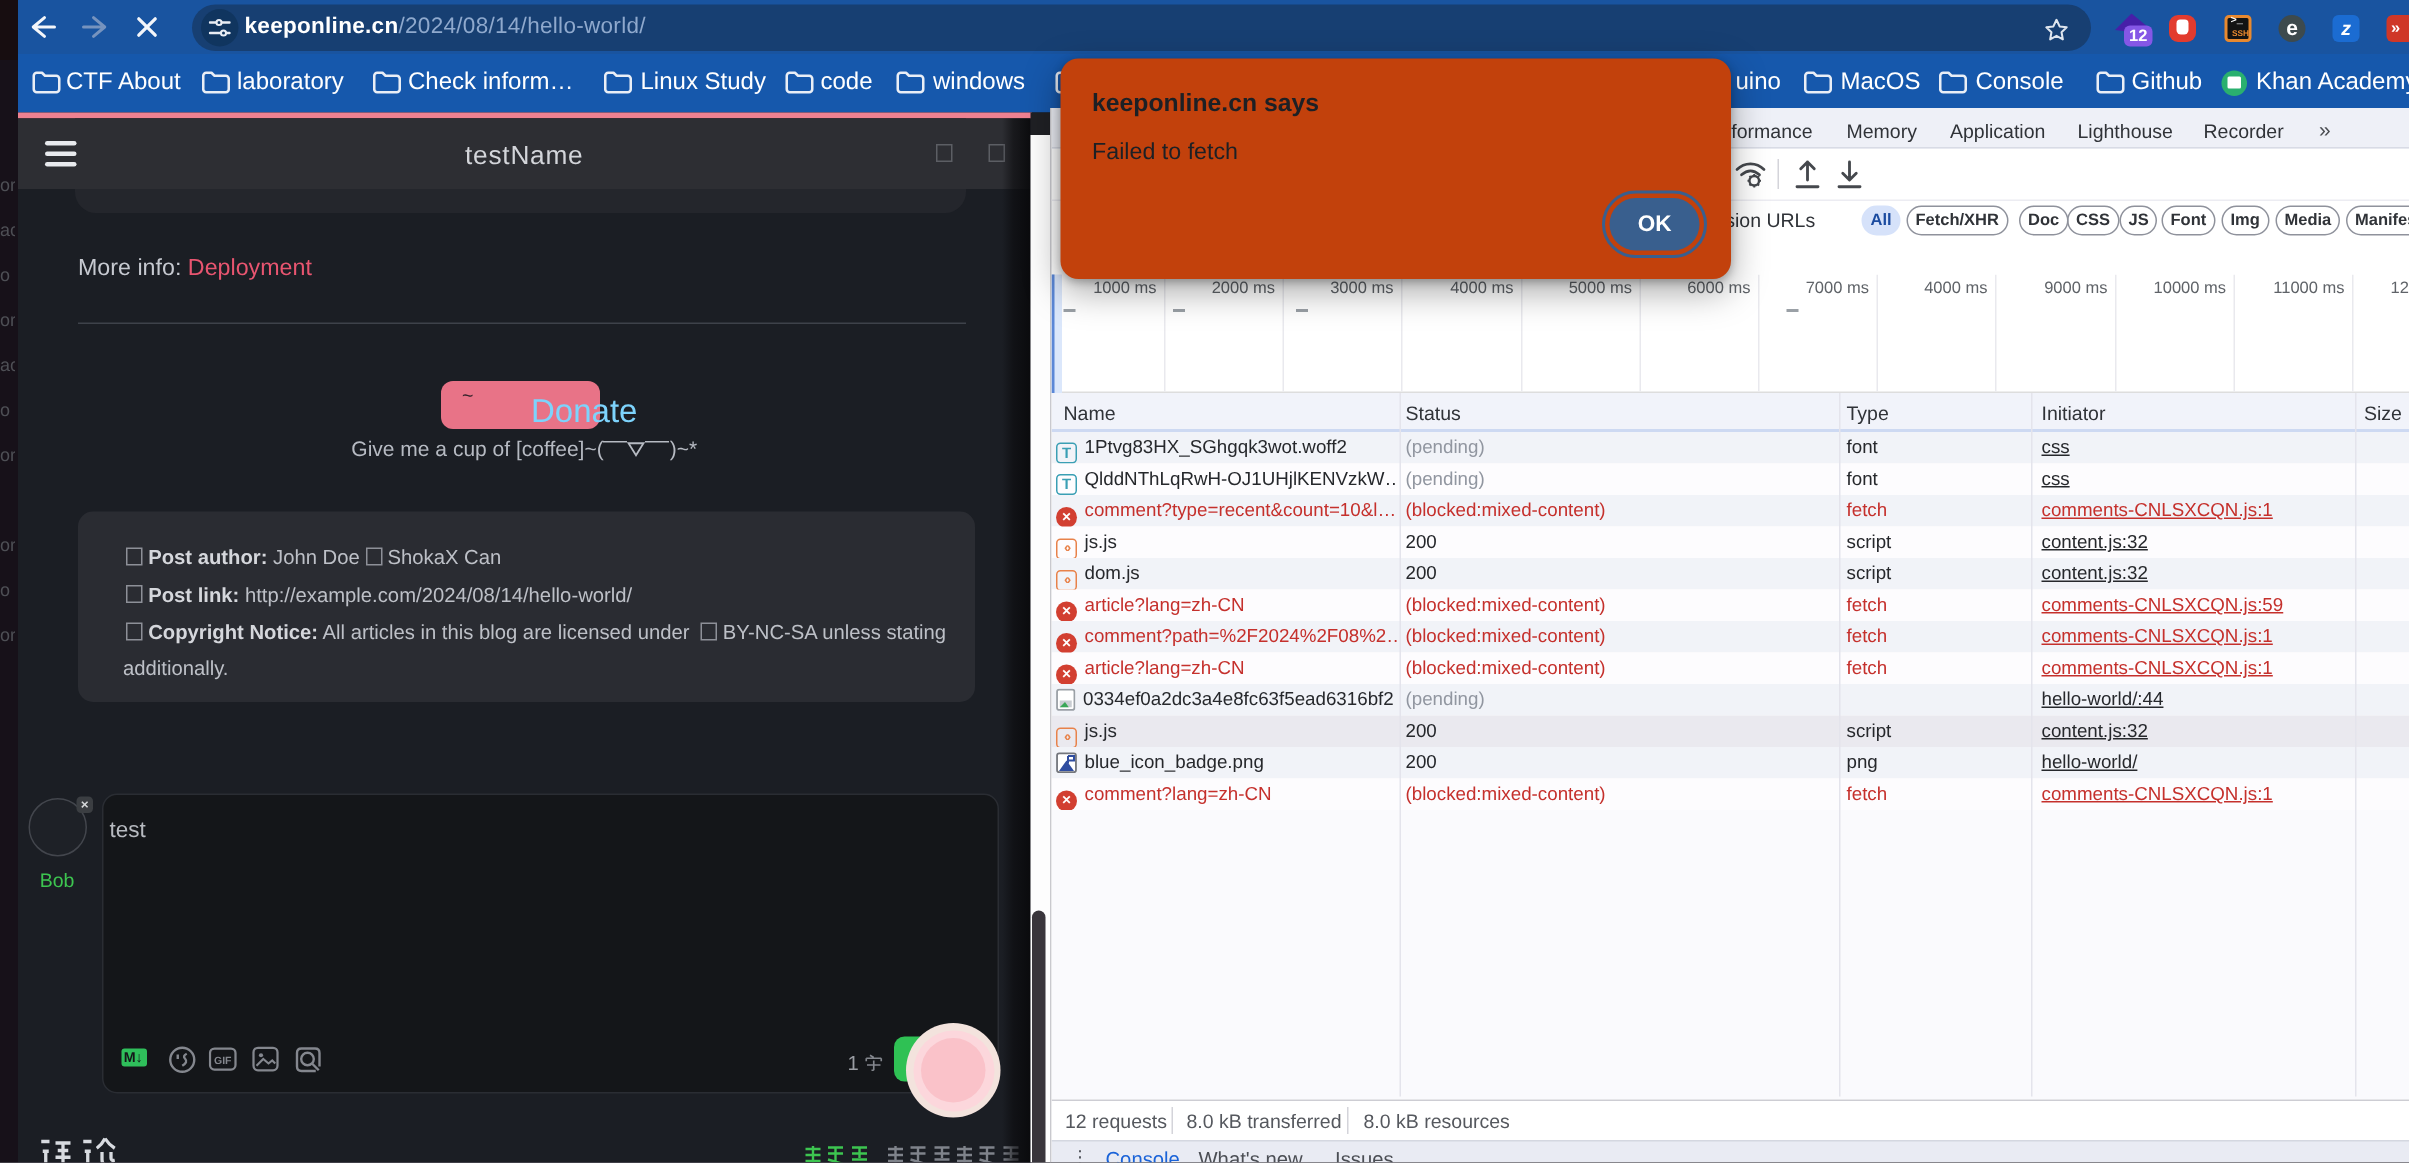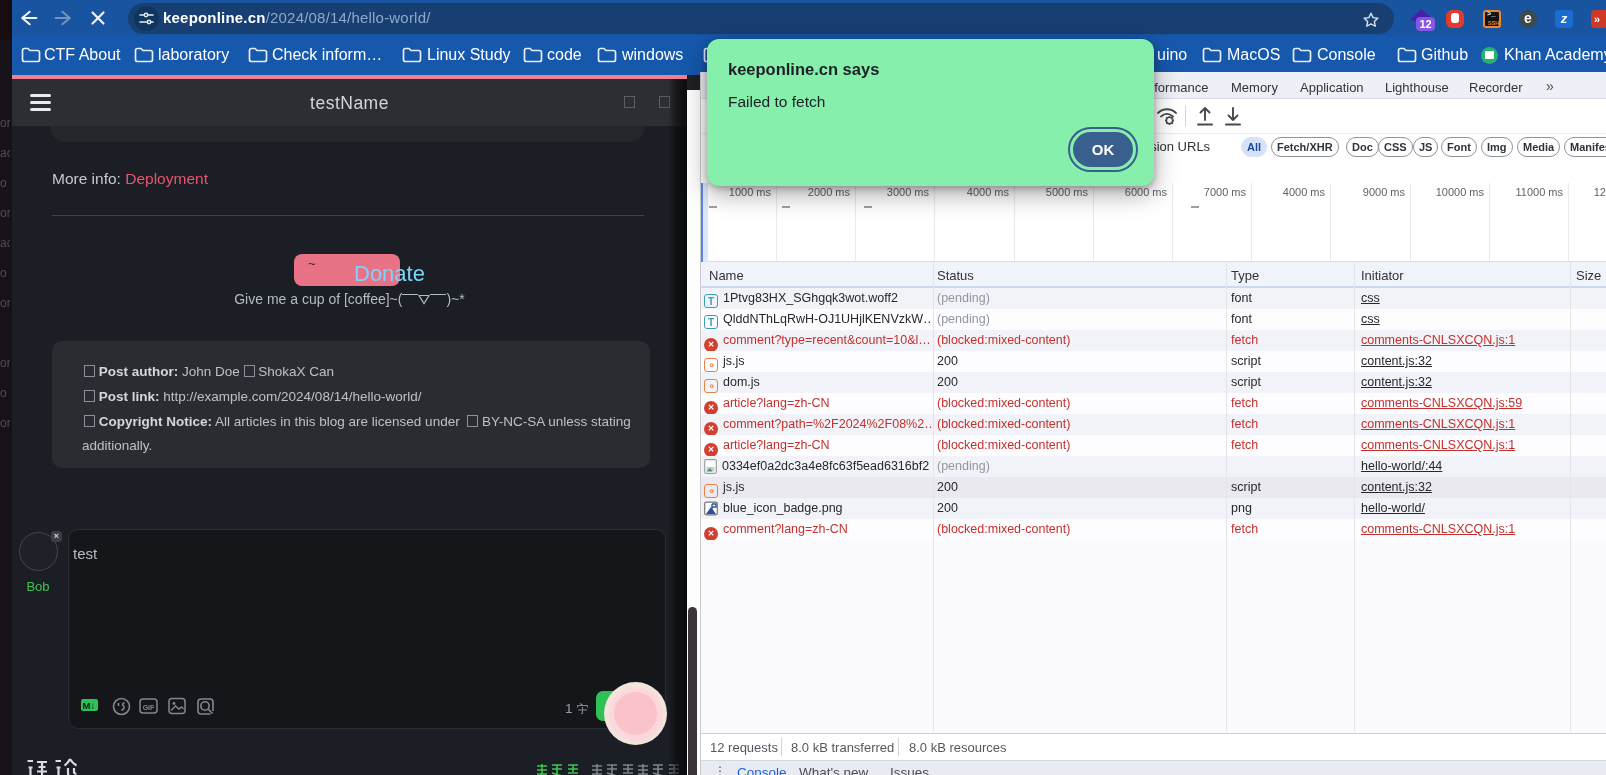--- a/index.html
+++ b/index.html
@@ -395,20 +395,20 @@
     .nrow .c-st{position:absolute;left:236px;top:0;}
     .nrow .c-ty{position:absolute;left:530px;top:0;}
     .nrow .c-in{position:absolute;left:660px;top:0;}
     .ric{display:inline-block;width:14px;height:14px;border-radius:3px;font-size:10px;font-weight:bold;text-align:center;line-height:13px;margin-right:5px;vertical-align:-1px;}
     .ricv{margin-right:5px;vertical-align:-2px;}
     .rerr{background:#d23f31;border-radius:50%;color:#fff;font-size:8px;line-height:14px;}
     .cg{color:#9196a0;} .cr{color:#c5302c;} .cd{color:#26282c;}
     .coldiv{position:absolute;top:190px;width:1px;height:469px;background:#e4e4ec;}
   </style>
 
-  <div class="abs" id="dialog" style="left:707px;top:39px;width:447px;height:147px;background:#86efac;border-radius:12px;box-shadow:0 8px 24px rgba(0,0,0,0.35), 0 2px 6px rgba(0,0,0,0.25);">
+  <div class="abs" id="dialog" style="left:707px;top:39px;width:447px;height:147px;background:#c2410c;border-radius:12px;box-shadow:0 8px 24px rgba(0,0,0,0.35), 0 2px 6px rgba(0,0,0,0.25);">
     <div class="abs" style="left:21px;top:21px;font-size:16.5px;font-weight:bold;color:#1d2025;">keeponline.cn says</div>
     <div class="abs" style="left:21px;top:54px;font-size:15.5px;color:#1d2025;">Failed to fetch</div>
     <div class="abs" style="left:361px;top:88px;width:70px;height:45px;border:2px solid #395f8e;border-radius:23px;"></div>
     <div class="abs" style="left:366px;top:93px;width:60px;height:35px;background:#395f8e;border-radius:18px;color:#fff;font-size:15px;font-weight:bold;text-align:center;line-height:35px;">OK</div>
   </div>
 
 </div>
 
 </body></html>

